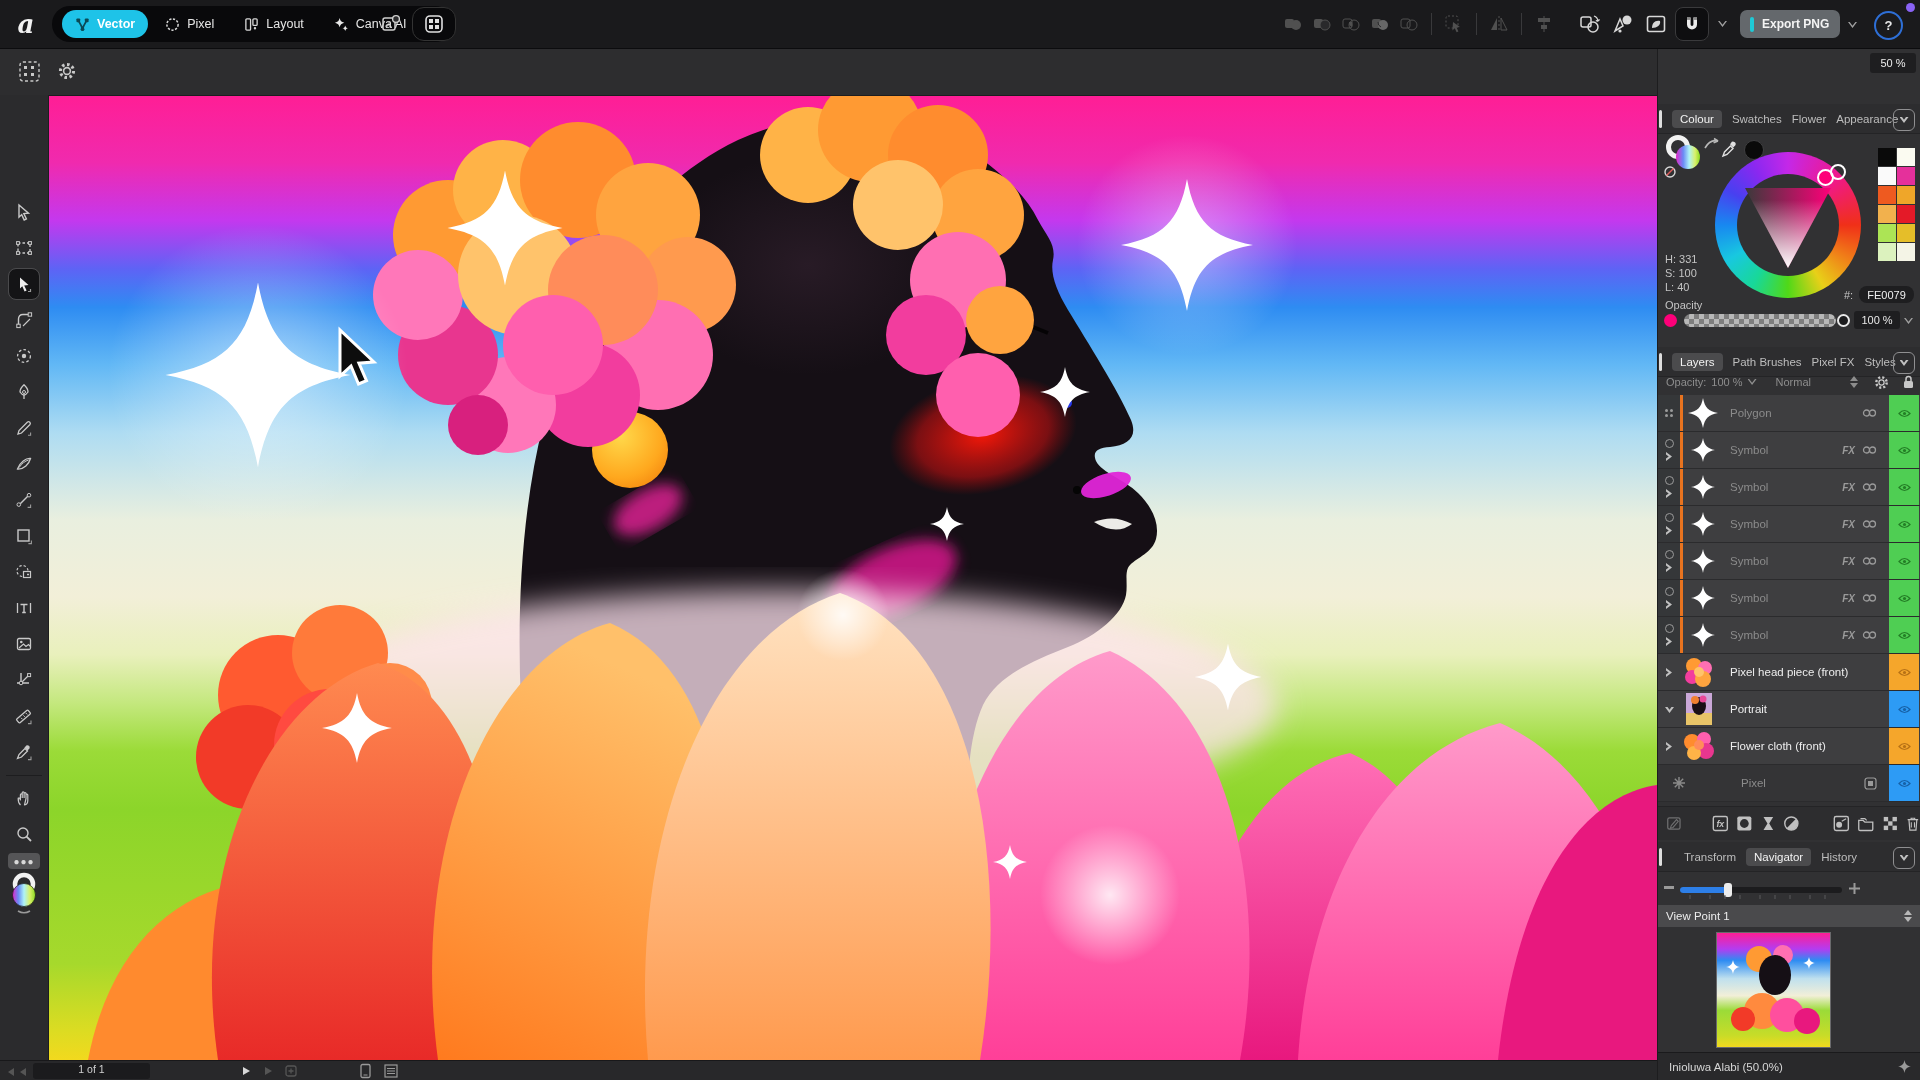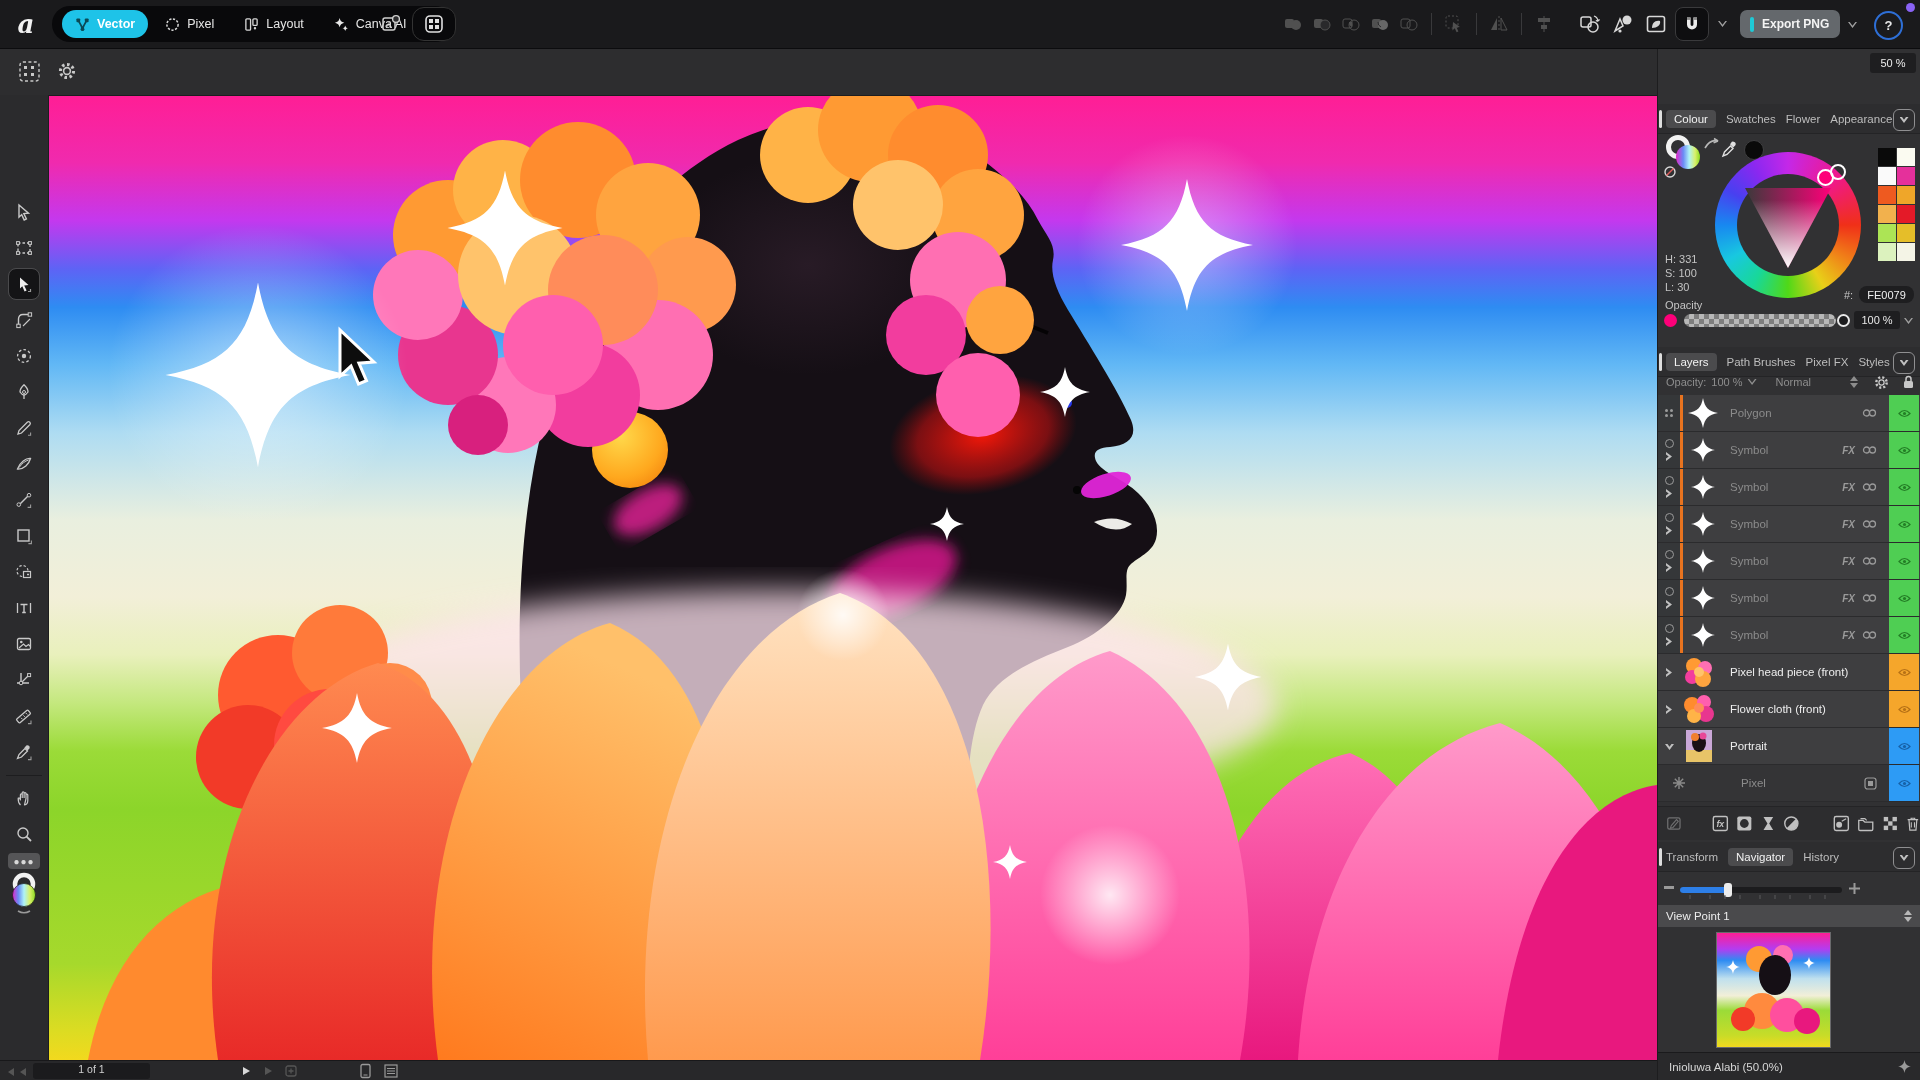--- a/index.html
+++ b/index.html
@@ -47,21 +47,21 @@
   
   #status-bar{position:absolute;left:0;top:1060px;width:1657px;height:20px;background:#28282a;border-top:1px solid #18181a;
         display:flex;align-items:center;font-size:11px;color:#9a9a9a;z-index:25}
   #page-box{position:absolute;left:33px;top:2px;width:117px;height:16px;background:#1b1b1d;border-radius:3px;
         display:flex;align-items:flex-start;justify-content:center;color:#d0d0d0;font-size:10.5px}
   .nav-arrow{width:0;height:0;border-style:solid}
   #status-hint{position:absolute;left:451px;top:0;height:20px;display:flex;align-items:center;white-space:pre}
   #status-hint b{color:#ececec}
   
   #right-panel{position:absolute;left:1657px;top:48px;width:263px;height:1032px;background:#313133;border-left:1px solid #1d1d1f;z-index:25}
-  .ptabs{position:absolute;left:0;width:263px;height:30px;display:flex;align-items:center;gap:10px;padding-left:4px;box-sizing:border-box;
+  .ptabs{position:absolute;left:0;width:263px;height:30px;display:flex;align-items:center;gap:10px;padding-left:10px;box-sizing:border-box;
         background:#2d2d2f;border-bottom:1px solid #242426}
   .ptab{font-size:11.5px;color:#bdbdbd;cursor:pointer;white-space:nowrap}
   .ptab.active{background:#4b4b4d;color:#f2f2f2;border-radius:4px;padding:3px 8px}
   .pcollapse{position:absolute;right:6px;width:20px;height:20px;border:1.5px solid #8f8f91;border-radius:6px;
         display:flex;align-items:center;justify-content:center}
   .drag-handle{position:absolute;left:1px;width:3px;height:18px;background:#dedede;border-radius:2px}
   .hsl{position:absolute;left:7px;font-size:11px;color:#c4c4c4}
   #hex-box{position:absolute;left:201px;top:238px;width:55px;height:17px;background:#1e1e20;border-radius:8px;
         color:#f0f0f0;font-size:11px;display:flex;align-items:center;justify-content:center}
   #opacity-track{position:absolute;left:26px;top:266px;width:152px;height:13px;border-radius:7px;overflow:hidden;
@@ -639,21 +639,21 @@
       <div class="swatch" style="left: 19px; top: 57px; background: rgb(228, 26, 40);"></div>
       <div class="swatch" style="left: 0px; top: 76px; background: rgb(172, 228, 85);"></div>
       <div class="swatch" style="left: 19px; top: 76px; background: rgb(229, 190, 41);"></div>
       <div class="swatch" style="left: 0px; top: 95px; background: rgb(220, 242, 190);"></div>
       <div class="swatch" style="left: 19px; top: 95px; background: rgb(244, 244, 230);"></div>
     </div>
   </div>
 
   <div class="hsl" style="top:205px">H: 331</div>
   <div class="hsl" style="top:219px">S: 100</div>
-  <div class="hsl" style="top:233px">L: 30</div>
+  <div class="hsl" style="top:233px">L: 40</div>
   <div class="hsl" style="left:186px;top:241px">#:</div>
   <div id="hex-box">
       <span>FE0079</span>
     </div>
   <div class="hsl" style="top:251px">Opacity</div>
   <div class="abs" style="left:6px;top:266px;width:13px;height:13px;border-radius:50%;background:#FE0079"></div>
   <div id="opacity-track"></div>
   <div class="abs" style="left:179px;top:266px;width:13px;height:13px;border-radius:50%;background:#1b1b1d;border:2px solid #e8e8e8;box-sizing:border-box"></div>
   <div id="op-value">
       <span>100 %</span>
@@ -893,55 +893,55 @@
       <div class="lr-name">Pixel head piece (front)</div>
       <div class="lr-vis vis-orange">
           <svg width="13" height="9" viewBox="0 0 13 9">
             <path d="M1,4.5 Q6.5,-1.5 12,4.5 Q6.5,10.5 1,4.5 Z" fill="none" stroke="rgba(120,60,0,.5)" stroke-width="1.2"></path>
             <circle cx="6.5" cy="4.5" r="1.6" fill="rgba(120,60,0,.5)"></circle>
           </svg>
         </div>
     </div>
 
     <div class="lrow">
+      <div class="chev-d" style="position:absolute;left:7px;top:16px"></div>
+      <div class="lr-thumb" style="left:20px;width:42px">
+          <svg width="26" height="32" viewBox="0 0 26 32">
+            <rect width="26" height="32" fill="#caa8d8"></rect>
+            <rect y="20" width="26" height="12" fill="#e8c468"></rect>
+            <ellipse cx="13" cy="13" rx="7" ry="9" fill="#1a1016"></ellipse>
+            <circle cx="9" cy="7" r="4" fill="#f08030"></circle>
+            <circle cx="17" cy="6" r="3.5" fill="#e84898"></circle>
+          </svg>
+        </div>
+      <div class="lr-name">Portrait</div>
+      <div class="lr-vis vis-blue">
+          <svg width="13" height="9" viewBox="0 0 13 9">
+            <path d="M1,4.5 Q6.5,-1.5 12,4.5 Q6.5,10.5 1,4.5 Z" fill="none" stroke="rgba(0,40,90,.5)" stroke-width="1.2"></path>
+            <circle cx="6.5" cy="4.5" r="1.6" fill="rgba(0,40,90,.5)"></circle>
+          </svg>
+        </div>
+    </div>
+
+    <div class="lrow">
       <div class="chev-r" style="position:absolute;left:8px;top:14px"></div>
       <div class="lr-thumb" style="left:20px;width:42px">
           <svg width="34" height="32" viewBox="0 0 34 32">
             <circle cx="10" cy="12" r="8" fill="#FF8C2E"></circle>
             <circle cx="22" cy="9" r="7" fill="#FF5FAE"></circle>
             <circle cx="24" cy="21" r="8" fill="#E8368F"></circle>
             <circle cx="12" cy="23" r="7" fill="#FFB347"></circle>
             <circle cx="17" cy="15" r="5" fill="#FF8C5A"></circle>
           </svg>
         </div>
       <div class="lr-name">Flower cloth (front)</div>
       <div class="lr-vis vis-orange">
           <svg width="13" height="9" viewBox="0 0 13 9">
             <path d="M1,4.5 Q6.5,-1.5 12,4.5 Q6.5,10.5 1,4.5 Z" fill="none" stroke="rgba(120,60,0,.5)" stroke-width="1.2"></path>
             <circle cx="6.5" cy="4.5" r="1.6" fill="rgba(120,60,0,.5)"></circle>
-          </svg>
-        </div>
-    </div>
-
-    <div class="lrow">
-      <div class="chev-d" style="position:absolute;left:7px;top:16px"></div>
-      <div class="lr-thumb" style="left:20px;width:42px">
-          <svg width="26" height="32" viewBox="0 0 26 32">
-            <rect width="26" height="32" fill="#caa8d8"></rect>
-            <rect y="20" width="26" height="12" fill="#e8c468"></rect>
-            <ellipse cx="13" cy="13" rx="7" ry="9" fill="#1a1016"></ellipse>
-            <circle cx="9" cy="7" r="4" fill="#f08030"></circle>
-            <circle cx="17" cy="6" r="3.5" fill="#e84898"></circle>
-          </svg>
-        </div>
-      <div class="lr-name">Portrait</div>
-      <div class="lr-vis vis-blue">
-          <svg width="13" height="9" viewBox="0 0 13 9">
-            <path d="M1,4.5 Q6.5,-1.5 12,4.5 Q6.5,10.5 1,4.5 Z" fill="none" stroke="rgba(0,40,90,.5)" stroke-width="1.2"></path>
-            <circle cx="6.5" cy="4.5" r="1.6" fill="rgba(0,40,90,.5)"></circle>
           </svg>
         </div>
     </div>
 
     <div class="lrow dim" style="background:#343436">
       <svg style="position:absolute;left:14px;top:11px" width="14" height="14" viewBox="0 0 14 14">
           <path d="M7,1 V13 M1,7 H13 M2.8,2.8 L11.2,11.2 M11.2,2.8 L2.8,11.2" stroke="#8a8a8a" stroke-width="1.4"></path>
         </svg>
       <div class="lr-name" style="left:83px">Pixel</div>
       <div class="lr-badges">
@@ -998,21 +998,21 @@
         <rect x="12" y="12" width="5" height="5" fill="#c0c0c0"></rect>
       </svg>
     <svg width="18" height="19" viewBox="0 0 18 19">
         <path d="M3,5 h12 M7,5 V3.5 h4 V5 M4.5,5 l1,12 h7 l1,-12" fill="none" stroke="#c0c0c0" stroke-width="1.4"></path>
         <path d="M7.2,8 v6 M10.8,8 v6" stroke="#c0c0c0" stroke-width="1.2"></path>
       </svg>
   </div>
 
   <div class="ptabs" style="top:794px">
     <div class="drag-handle" style="top:6px"></div>
-    <div class="ptab" style="margin-left:4px">Transform</div>
+    <div class="ptab" style="margin-left:16px">Transform</div>
     <div class="ptab active">Navigator</div>
     <div class="ptab">History</div>
     <div class="pcollapse" style="top:5px">
         <div class="chev-d"></div>
       </div>
   </div>
   <div id="zoom-row">
     <div style="position:absolute;left:6px;top:12px;width:10px;height:2.5px;background:#9a9a9a"></div>
     <div id="zoom-track">
       <div id="zoom-fill"></div>

